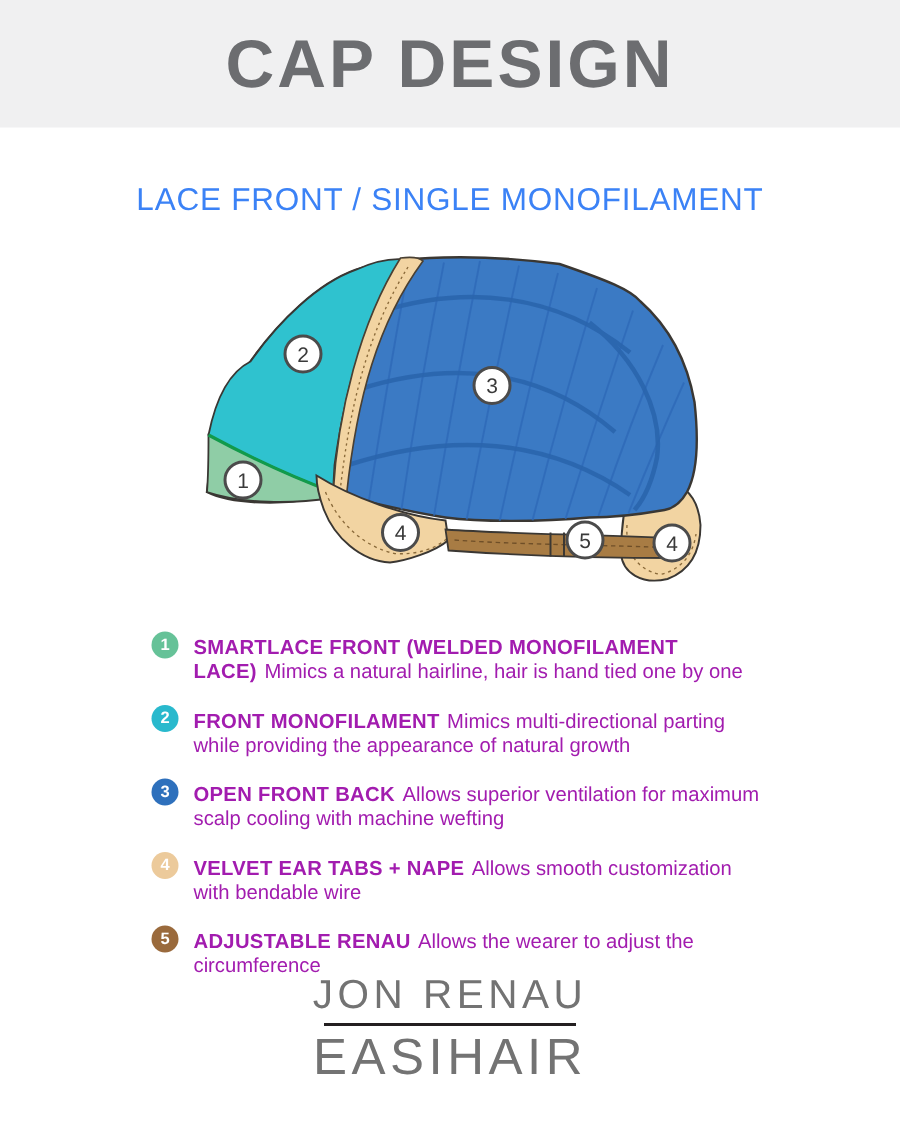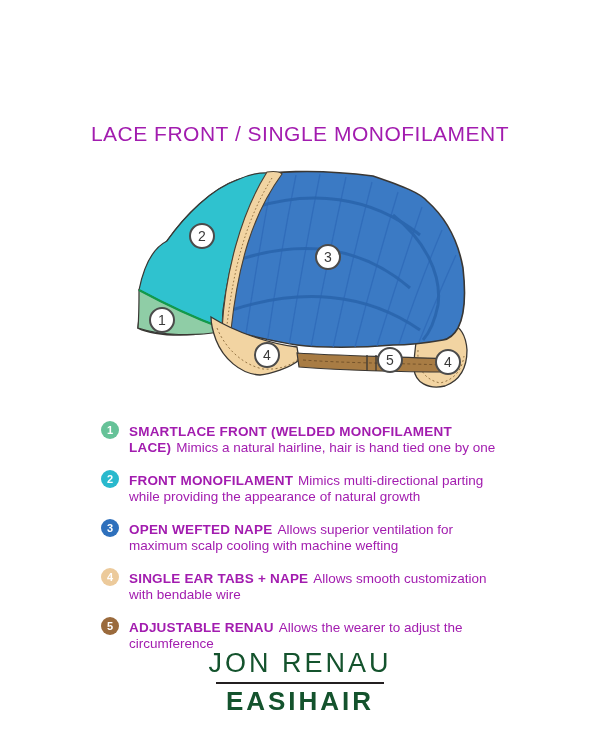--- a/index.html
+++ b/index.html
@@ -4,47 +4,50 @@
 <style>
   html,body{margin:0;padding:0;background:#ffffff;}
   .page{position:relative;width:600px;height:750px;background:#ffffff;overflow:hidden;
         font-family:"Liberation Sans",sans-serif;}
   
   .header{position:absolute;left:0;top:0;width:600px;height:85px;background:#f0f0f1;
           display:flex;align-items:center;justify-content:center;}
   .title{font-size:45px;font-weight:bold;color:#6c6d70;letter-spacing:2px;margin:0;}
   
   .subtitle{position:absolute;top:122px;left:0;width:600px;text-align:center;margin:0;
-            font-size:21px;font-weight:400;color:#a21caf;letter-spacing:0.5px;}
+            font-size:21px;font-weight:400;color:#3b82f6;letter-spacing:0.5px;}
   
   .figure{position:absolute;left:120px;top:160px;width:360px;height:240px;}
   .callout{position:absolute;width:26px;height:26px;border-radius:50%;background:#ffffff;
            border:2px solid #4b4b4b;box-sizing:border-box;display:flex;align-items:center;
            justify-content:center;font-size:14px;color:#3a3a3a;}
   
   .legend{position:absolute;left:101px;top:420px;width:406px;list-style:none;margin:0;padding:0;}
   .legend li{display:flex;align-items:flex-start;margin-bottom:13px;}
   .badge{flex:0 0 18px;width:18px;height:18px;border-radius:50%;margin-top:1px;
          display:flex;align-items:center;justify-content:center;
          color:#ffffff;font-size:11px;font-weight:bold;}
   .legend p{margin:4px 0 0 10px;font-size:13.5px;line-height:16px;color:#a21caf;width:378px;}
   .legend b{letter-spacing:0.2px;}
   .legend .desc{margin-left:5px;}
   
-  .brand{position:absolute;left:0;top:648px;width:600px;text-align:center;color:#14532d;}
+  .brand{position:absolute;left:0;top:648px;width:600px;text-align:center;color:#737373;}
   .brand-name{font-size:27px;font-weight:400;letter-spacing:3px;}
   .brand-rule{width:168px;height:0;border-top:2px solid #231f20;margin:3px auto 2px auto;}
-  .brand-product{font-size:26px;font-weight:700;letter-spacing:3px;}
+  .brand-product{font-size:34px;font-weight:400;letter-spacing:3px;}
   svg{display:block;}
 </style>
 </head>
 <body>
 
 <div class="page">
 
+  <div class="header">
+    <h1 class="title">CAP DESIGN</h1>
+  </div>
 
   <h2 class="subtitle">LACE FRONT / SINGLE MONOFILAMENT</h2>
 
   <div class="figure">
     <svg viewBox="0 0 360 240" width="360" height="240">
       <defs>
         <clipPath id="domeclip">
           <path d="M18,168 C21,138 30,104 47,81 C66,54 92,29 117,20 C145,10 200,9 253,16 C285,27 300,33 307,41 C325,57 338,80 343,108 C346,135 345,155 338,168 C334,175 329,179 323,180 C306,183 290,185 273,185 C240,188 200,188 177,185 C150,181 120,173 102,169 C98,171 80,175 60,175 C45,175 28,173 18,168 Z"></path>
         </clipPath>
       </defs>
@@ -116,25 +119,25 @@
     <li>
       <span class="badge" style="background: rgb(102, 194, 152);">1</span>
       <p><b>SMARTLACE FRONT (WELDED MONOFILAMENT LACE)</b><span class="desc">Mimics a natural hairline, hair is hand tied one by one</span></p>
     </li>
     <li>
       <span class="badge" style="background: rgb(41, 185, 205);">2</span>
       <p><b>FRONT MONOFILAMENT</b><span class="desc">Mimics multi-directional parting while providing the appearance of natural growth</span></p>
     </li>
     <li>
       <span class="badge" style="background: rgb(46, 112, 188);">3</span>
-      <p><b>OPEN WEFTED NAPE</b><span class="desc">Allows superior ventilation for maximum scalp cooling  with machine wefting</span></p>
+      <p><b>OPEN FRONT BACK</b><span class="desc">Allows superior ventilation for maximum scalp cooling  with machine wefting</span></p>
     </li>
     <li>
       <span class="badge" style="background: rgb(236, 202, 155);">4</span>
-      <p><b>SINGLE EAR TABS + NAPE</b><span class="desc">Allows smooth customization with bendable wire</span></p>
+      <p><b>VELVET EAR TABS + NAPE</b><span class="desc">Allows smooth customization with bendable wire</span></p>
     </li>
     <li>
       <span class="badge" style="background: rgb(154, 106, 60);">5</span>
       <p><b>ADJUSTABLE RENAU</b><span class="desc">Allows the wearer to adjust the circumference</span></p>
     </li>
   </ul>
 
   <div class="brand">
     <div class="brand-name">JON RENAU</div>
     <div class="brand-rule"></div>

